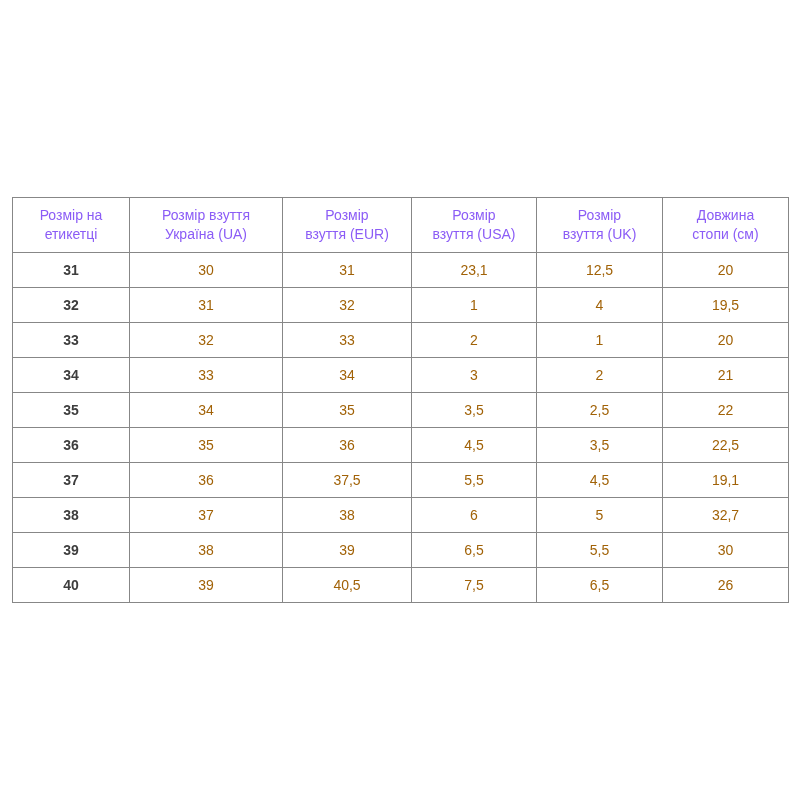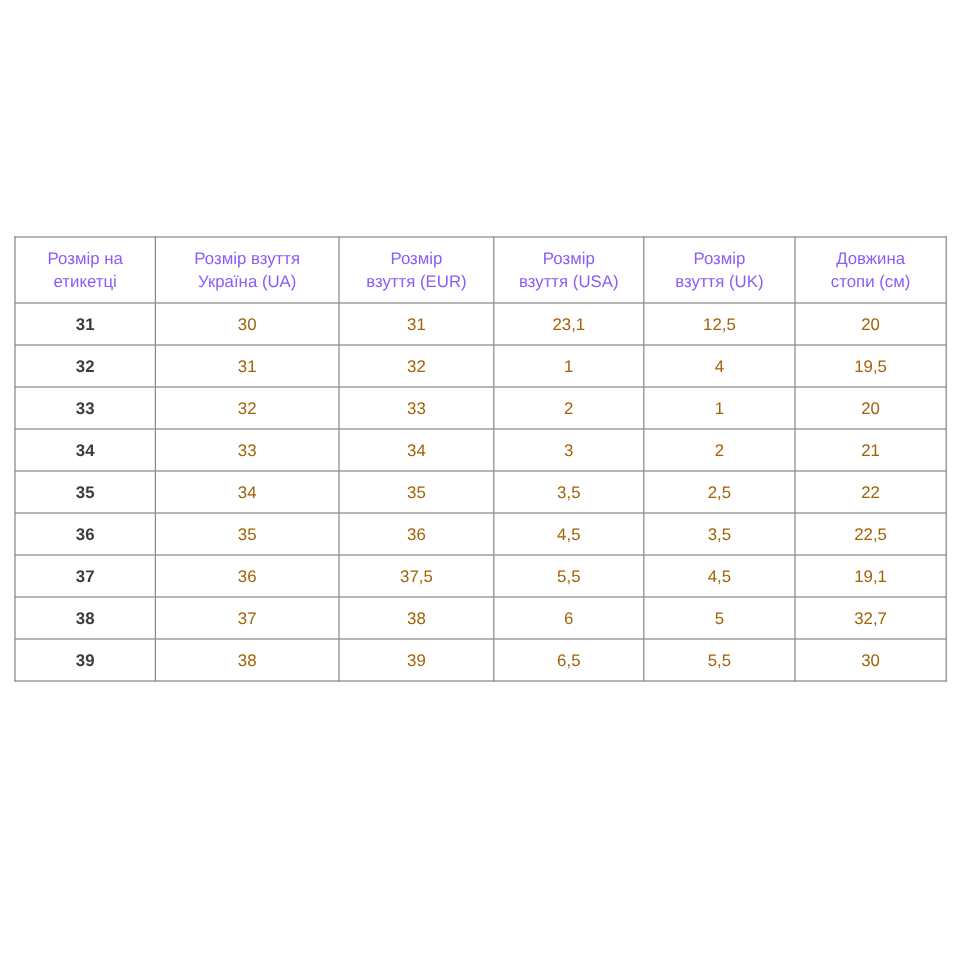--- a/index.html
+++ b/index.html
@@ -152,15 +152,23 @@
           <td>32,7</td>
         </tr>
         <tr>
           <td class="first-col">39</td>
           <td>38</td>
           <td>39</td>
           <td>6,5</td>
           <td>5,5</td>
           <td>30</td>
         </tr>
+        <tr>
+          <td class="first-col">40</td>
+          <td>39</td>
+          <td>40,5</td>
+          <td>7,5</td>
+          <td>6,5</td>
+          <td>26</td>
+        </tr>
       </tbody>
   </table>
 </div>
 
 </body></html>

